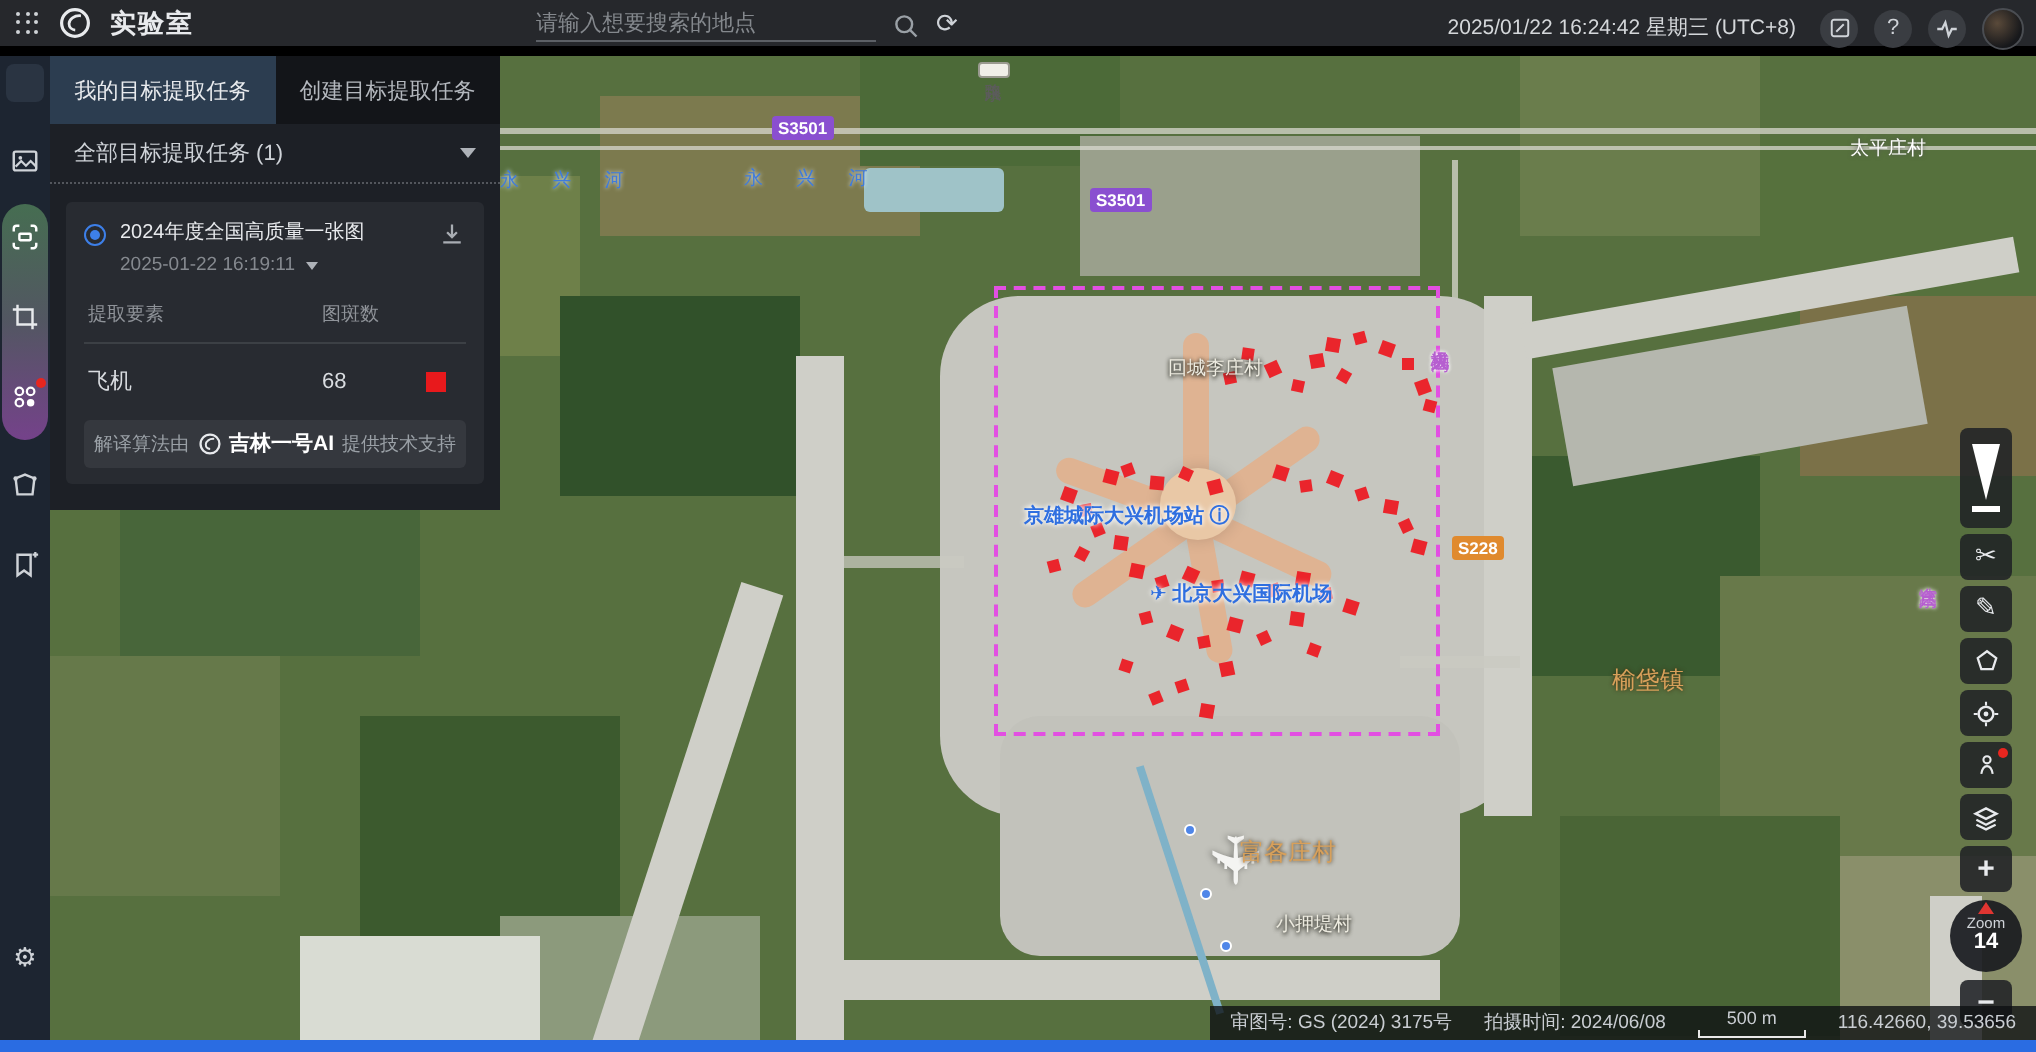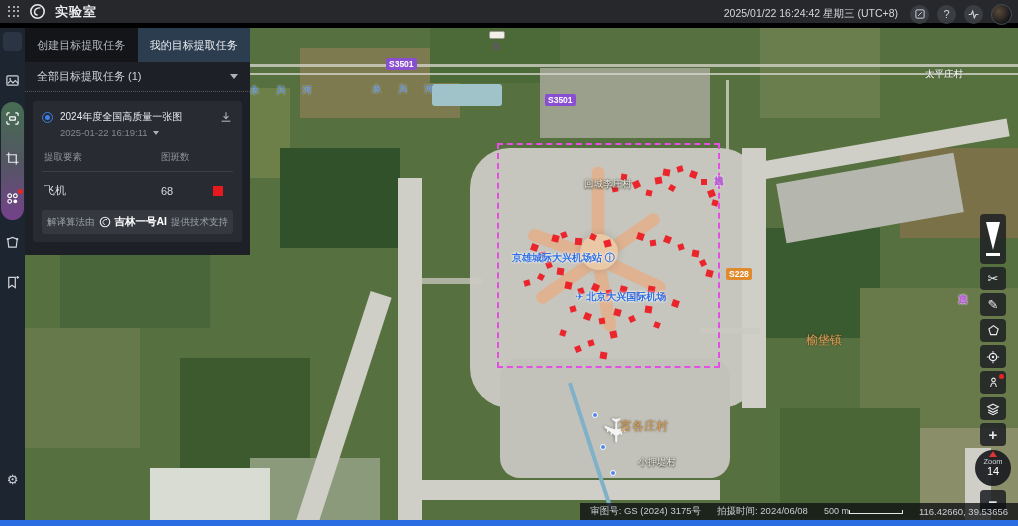--- a/index.html
+++ b/index.html
@@ -73,25 +73,25 @@
 
   
   #rtools{position:absolute;right:12px;top:214px;width:26px;z-index:30;display:flex;flex-direction:column;align-items:center;gap:3px}
   .tool{width:26px;height:23px;background:rgba(32,34,38,.88);border-radius:4px;display:flex;align-items:center;justify-content:center;color:#e8eaed;font-size:13px;cursor:pointer;position:relative}
   .tool.tall{height:50px;flex-direction:column;gap:3px}
   .wedge{width:0;height:0;border-left:7px solid transparent;border-right:7px solid transparent;border-top:28px solid #fff}
   .wbar{width:14px;height:3px;background:#fff}
   .dial{width:36px;height:36px;border-radius:50%;background:rgba(25,27,31,.92);display:flex;flex-direction:column;align-items:center;justify-content:center;position:relative;cursor:pointer;margin:1px 0}
   .dial .ptr{position:absolute;top:1px;width:0;height:0;border-left:4px solid transparent;border-right:4px solid transparent;border-bottom:6px solid #e03531}
   .dial .zl{font-size:7.5px;color:#cfd3d8;line-height:1}
-  .dial .zv{font-size:11px;font-weight:normal;color:#fff;line-height:1.2}
+  .dial .zv{font-size:11px;font-weight:bold;color:#fff;line-height:1.2}
 
   
   #statusbar{position:absolute;right:0;bottom:6px;height:17px;background:rgba(13,15,18,.78);z-index:35;display:flex;align-items:center;gap:16px;padding:0 10px;font-size:9.5px;color:#c9cdd2;white-space:nowrap}
-  .sbar{display:flex;flex-direction:row;align-items:center;line-height:1}
+  .sbar{display:flex;flex-direction:column;align-items:center;line-height:1}
   .sline{width:54px;height:4px;border-left:1.5px solid #e8e8e8;border-right:1.5px solid #e8e8e8;border-bottom:1.5px solid #e8e8e8;margin-top:1px}
   #bluestrip{position:absolute;left:0;right:0;bottom:0;height:6px;background:#2a6ce2;z-index:45}
 
   svg{display:block}
 </style>
 </head>
 <body>
 
 <div id="map">
 
@@ -236,20 +236,30 @@
         <i></i>
       </span>
     <span>
       <svg width="17" height="17" viewBox="0 0 16 16">
           <circle cx="8" cy="8" r="6.3" fill="none" stroke="#e8eaed" stroke-width="1.5"></circle>
           <path d="M10.8 4.6c-3.2-.3-5.6 1.6-5.6 3.8 0 1.6 1.2 2.8 2.9 2.9" fill="none" stroke="#e8eaed" stroke-width="1.3"></path>
         </svg>
     </span>
     <span class="app-title">实验室</span>
   </div>
+  <div class="search-wrap">
+    <input type="text" placeholder="请输入想要搜索的地点" style="">
+    <span>
+        <svg width="14" height="14" viewBox="0 0 16 16">
+          <circle cx="7" cy="7" r="4.5" fill="none" stroke="#9aa0a6" stroke-width="1.4"></circle>
+          <line x1="10.4" y1="10.4" x2="14" y2="14" stroke="#9aa0a6" stroke-width="1.4"></line>
+        </svg>
+      </span>
+    <span style="color:#cfd3d8;font-size:13px;font-family:'DejaVu Sans',sans-serif">⟳</span>
+  </div>
   <div class="tb-right">
     <span class="tb-time">2025/01/22 16:24:42 星期三 (UTC+8)</span>
     <span class="tb-circle">
       <svg width="12" height="12" viewBox="0 0 16 16">
           <rect x="2.5" y="2.5" width="11" height="11" rx="1.5" fill="none" stroke="#cfd3d8" stroke-width="1.3"></rect>
           <path d="M5.5 10.5l5-5" stroke="#cfd3d8" stroke-width="1.3"></path>
         </svg>
     </span>
     <span class="tb-circle">?</span>
     <span class="tb-circle">
@@ -305,22 +315,22 @@
         <path d="M12 2.5h3M13.5 1v3" stroke="#cfd3d8" stroke-width="1.2"></path>
       </svg>
   </span>
   <span class="rail-ic" style="bottom:28px" style2="">
     <span style="color:#cfd3d8;font-size:13px;font-family:'DejaVu Sans',sans-serif">⚙</span>
   </span>
 </div>
 
 <div id="panel">
   <div class="tabs">
+    <div class="tab active">我的目标提取任务</div>
     <div class="tab">创建目标提取任务</div>
-    <div class="tab active">我的目标提取任务</div>
   </div>
   <div class="filter-row">
     <span>全部目标提取任务 (1)</span>
     <i class="caret"></i>
   </div>
   <div class="card">
     <div class="card-head">
       <span class="radio">
           <i></i>
         </span>

